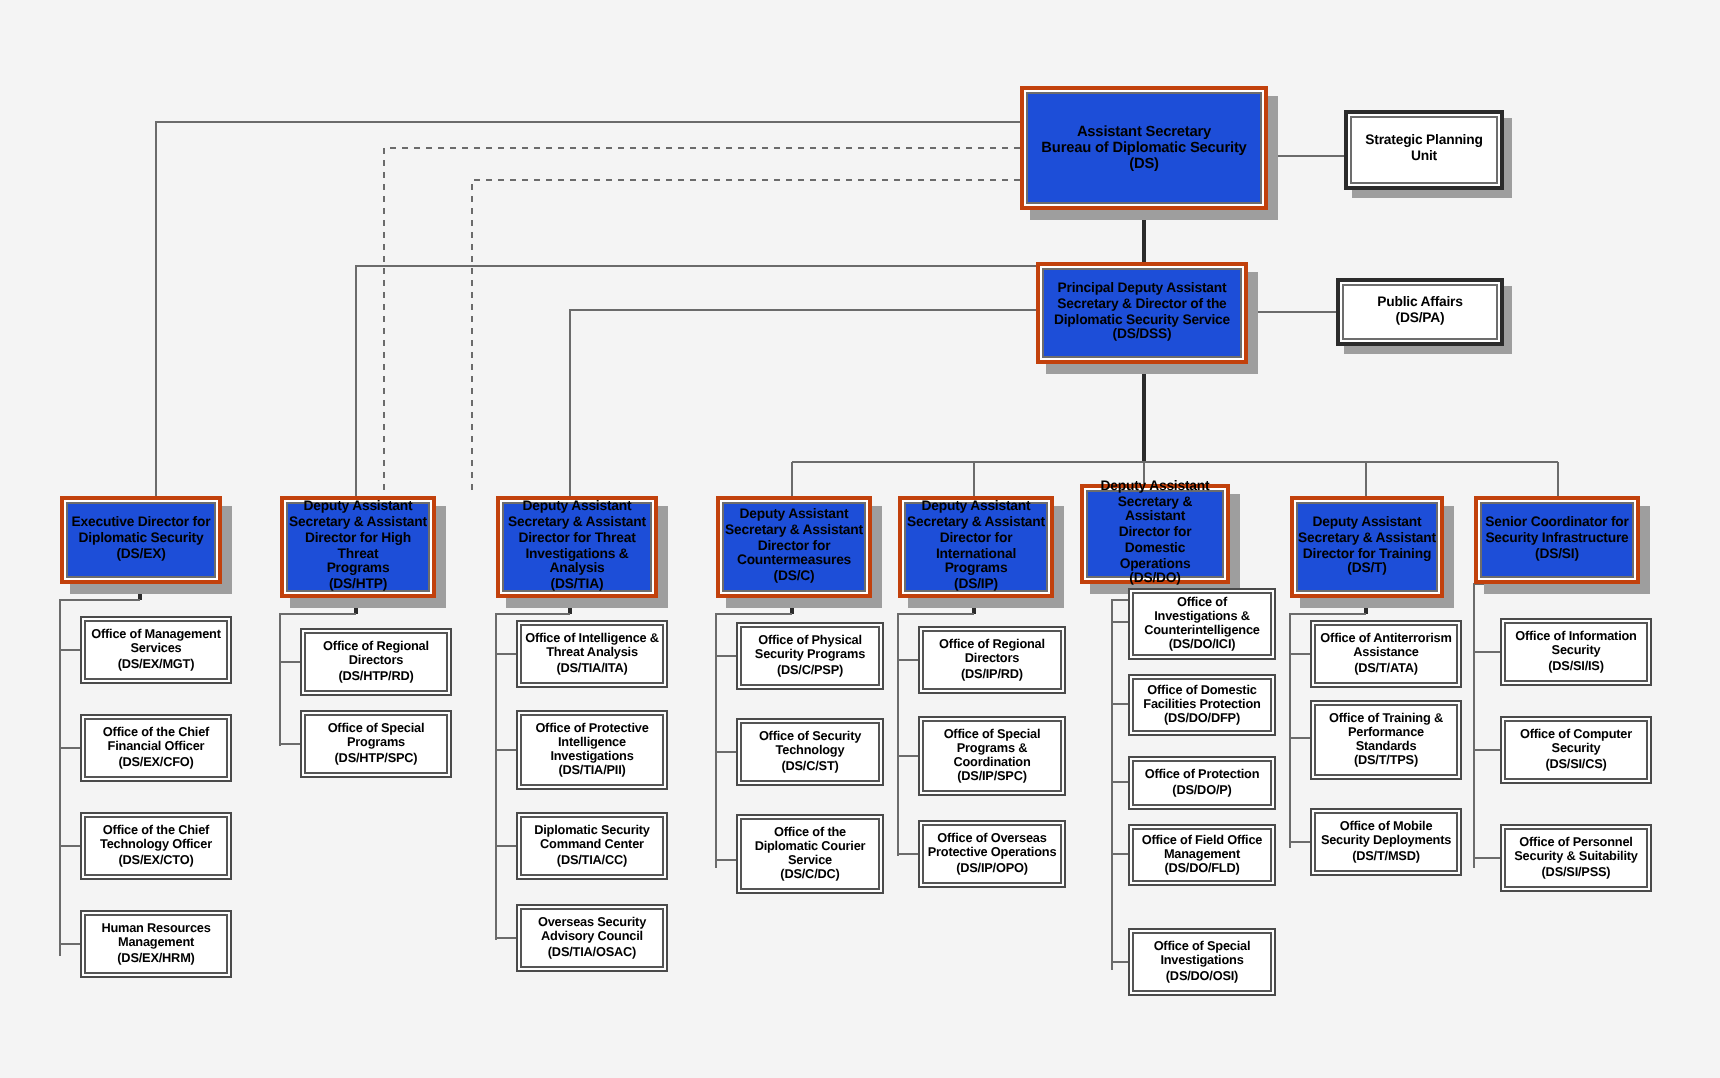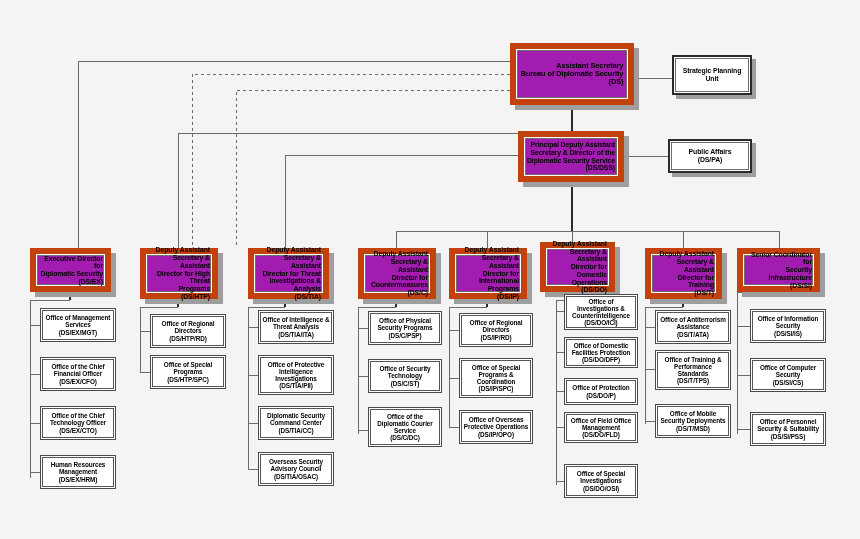--- a/index.html
+++ b/index.html
@@ -28,24 +28,23 @@
   .box .lbl{
     display:block;
     line-height:1.12;
     padding:1px 2px;
     font-weight:bold;
     letter-spacing:-0.1px;
   }
 
   
   .exec{
-    border:6px solid #c2410c;
+    border:2px solid #c2410c;
     box-shadow:5px 5px 0 0 #9e9e9e, inset 0 0 0 1px #ffffff, inset 0 0 0 2px #6d6d6d;
-    background:#a21caf;
-    text-align:right;
+    background:#1d4ed8;
   }
   
   .office{
     border:1px solid #4a4a4a;
     box-shadow:inset 0 0 0 1px #ffffff, inset 0 0 0 2px #555555;
     background:#fff;
   }
   
   .side{
     border:2px solid #2b2b2b;

